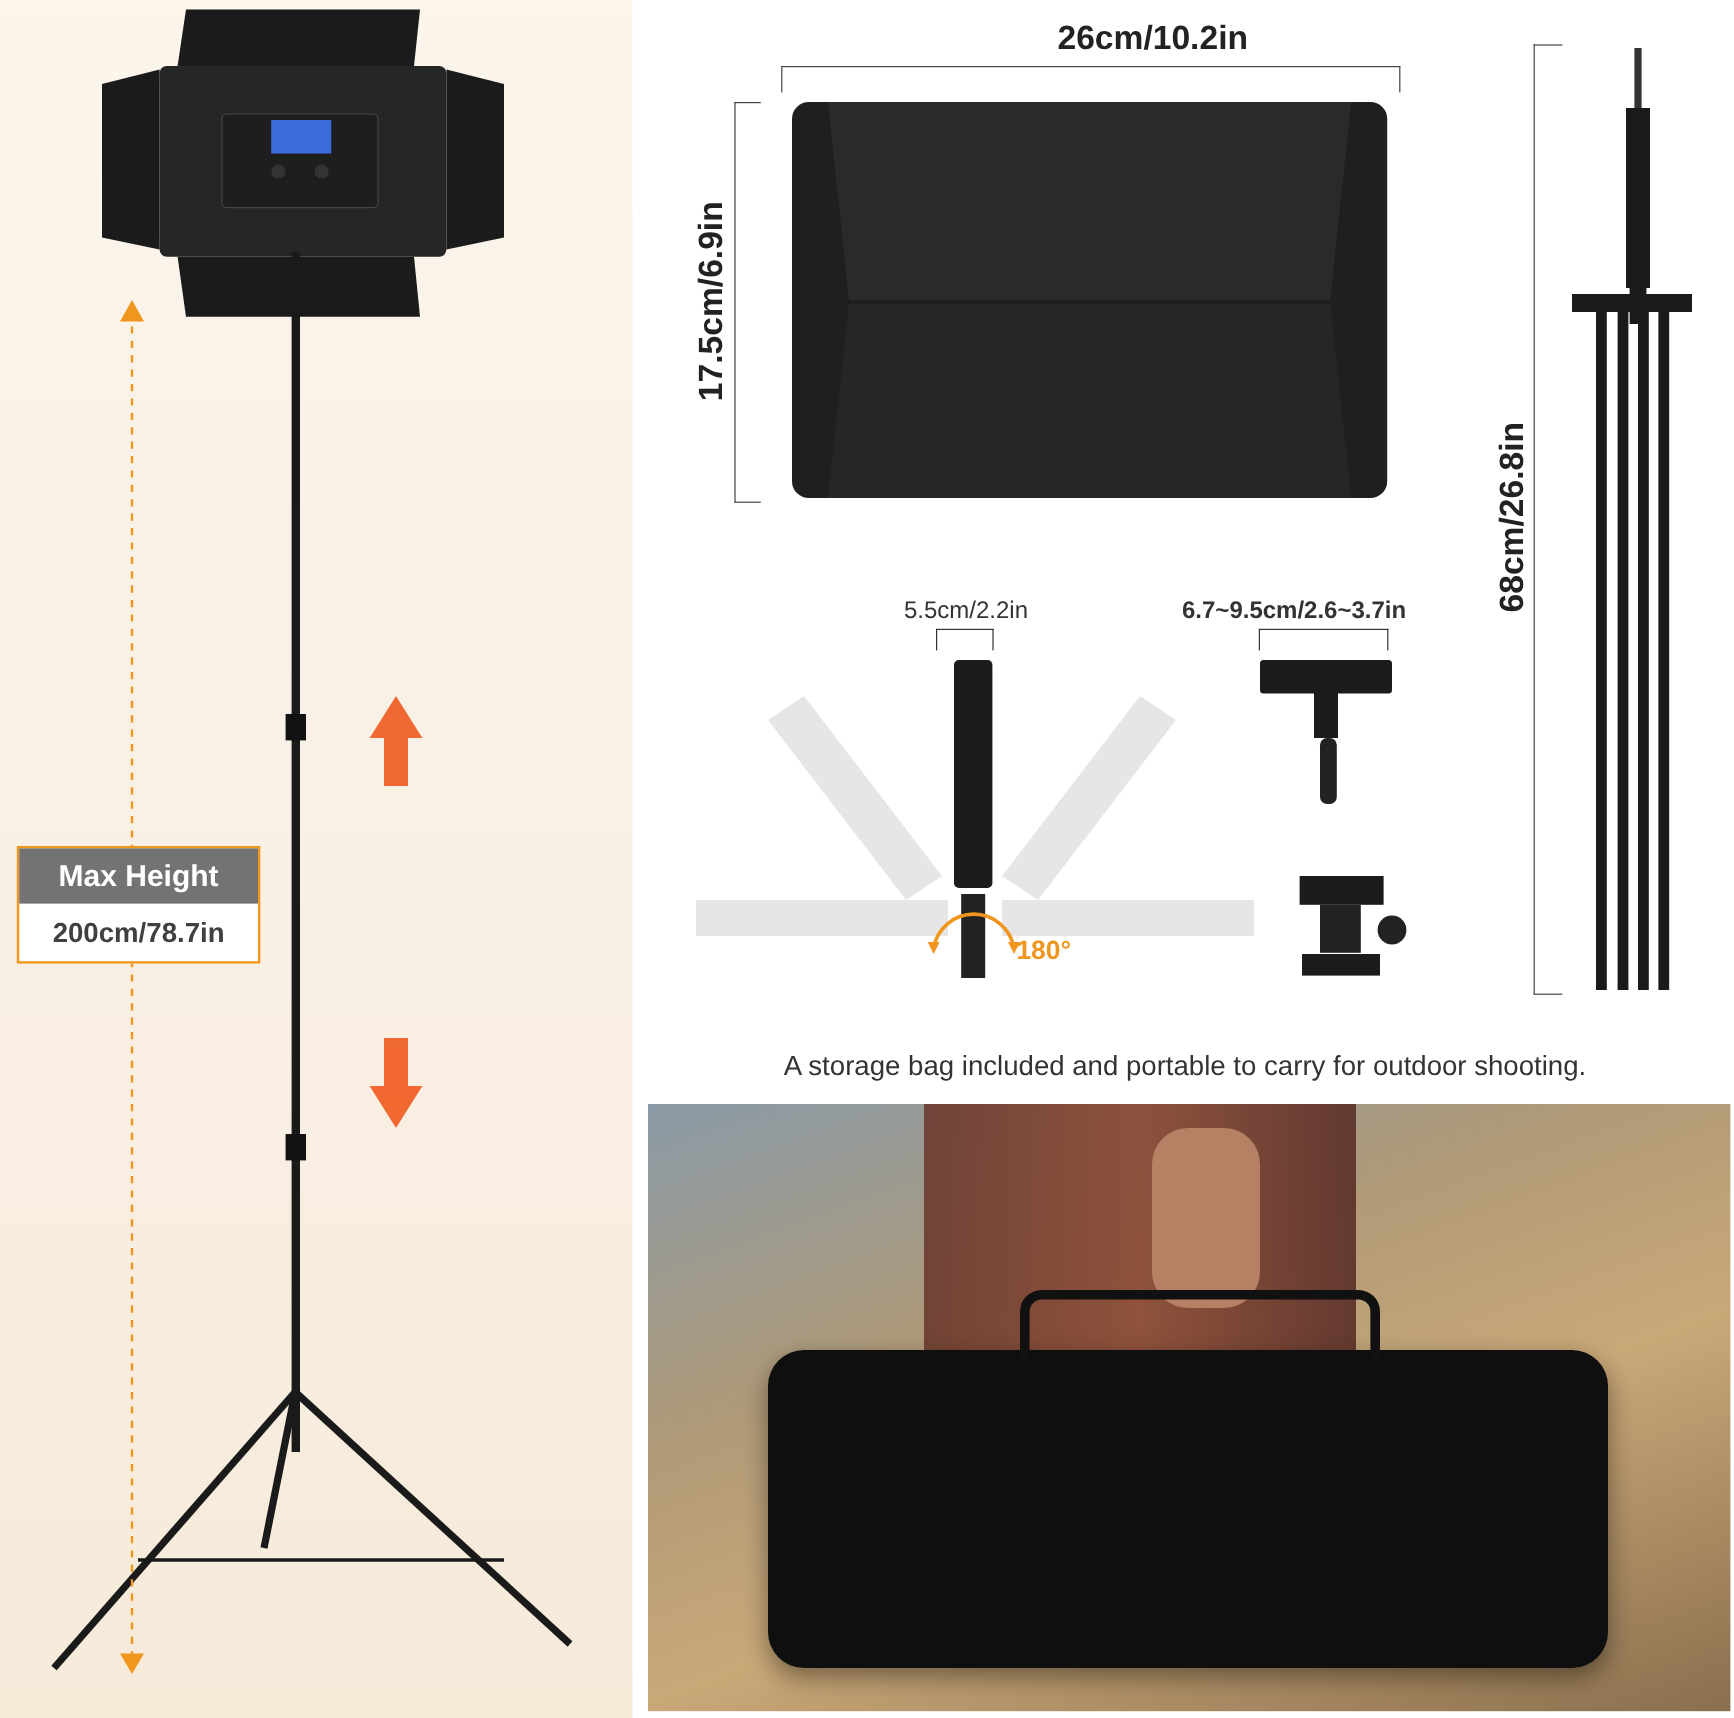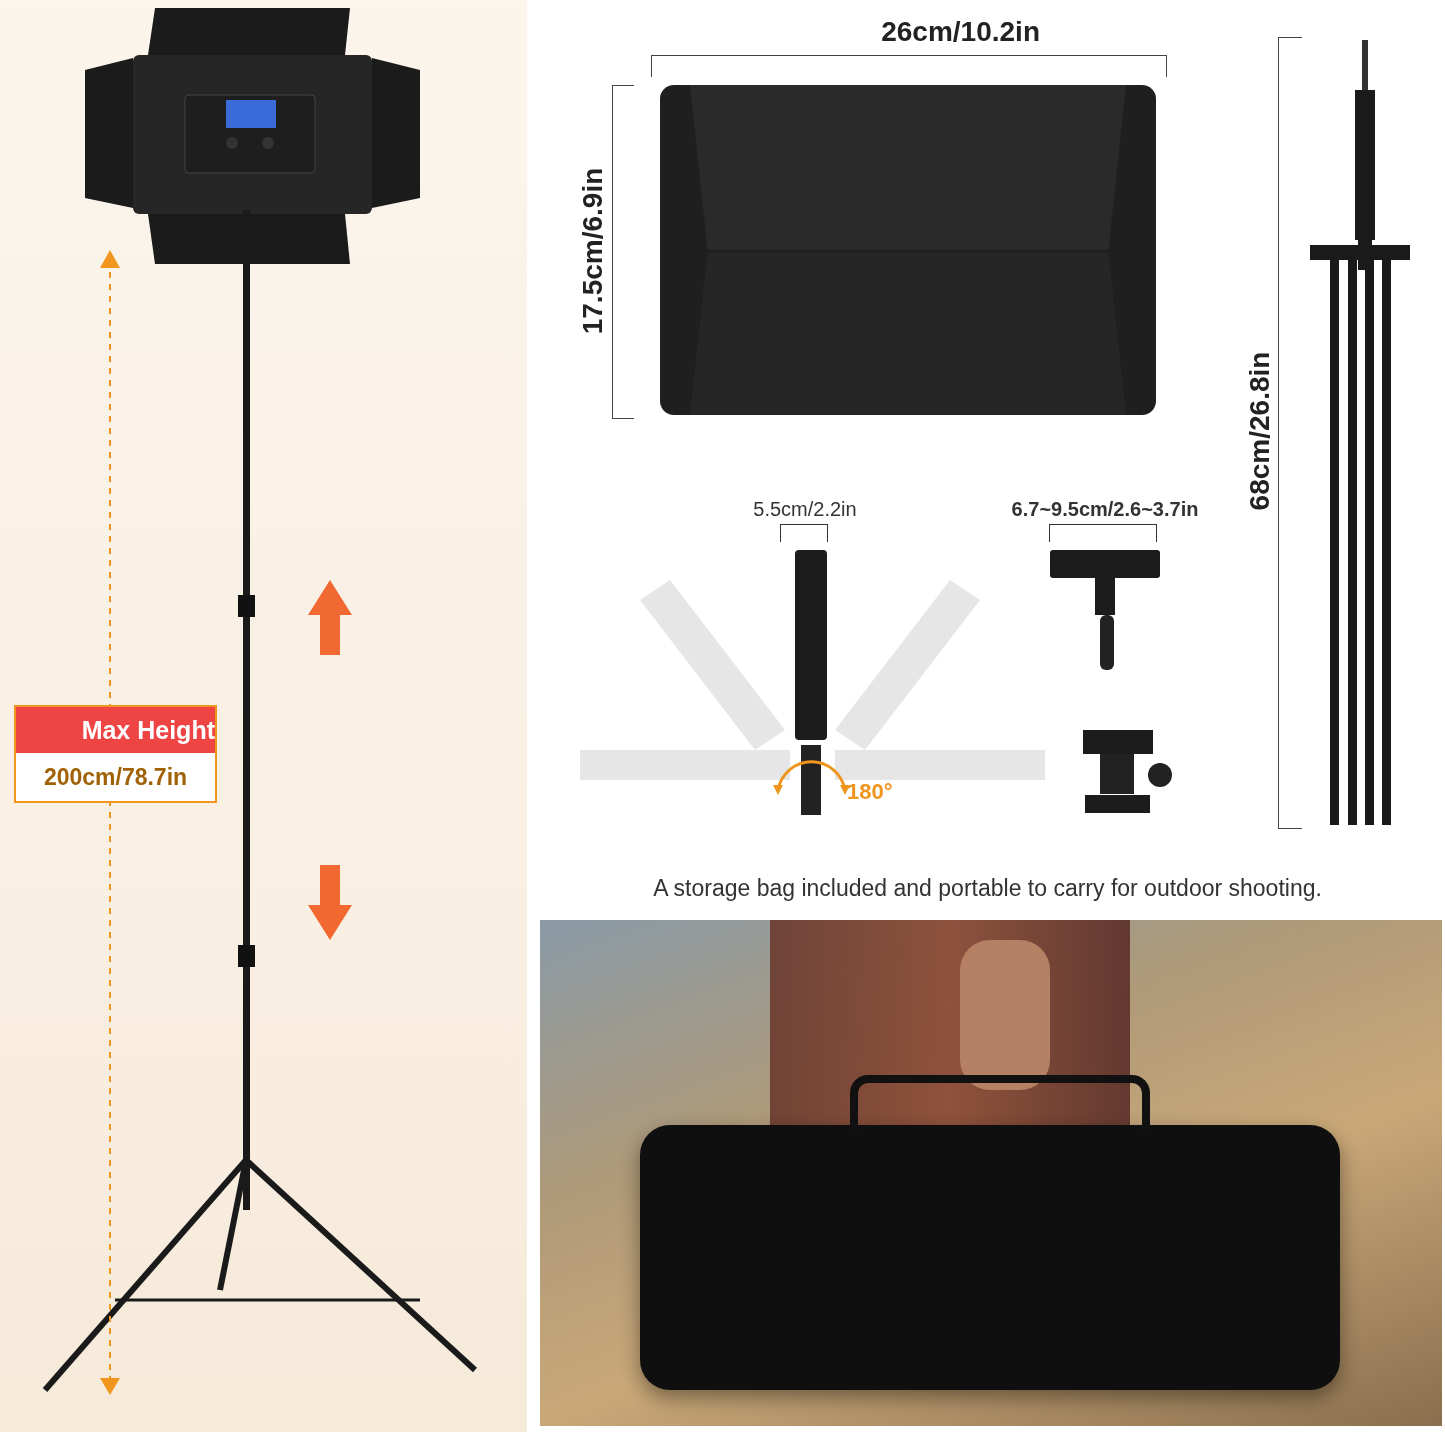--- a/index.html
+++ b/index.html
@@ -38,22 +38,22 @@
 
       <line x1="110" y1="260" x2="110" y2="1385" stroke="#f0961e" stroke-width="2" stroke-dasharray="6,6"></line>
       <polygon points="100,268 110,250 120,268" fill="#f0961e"></polygon>
       <polygon points="100,1378 110,1395 120,1378" fill="#f0961e"></polygon>
 
       <polygon points="330,580 352,615 340,615 340,655 320,655 320,615 308,615" fill="#f05a1e" opacity="0.9"></polygon>
       <polygon points="330,940 352,905 340,905 340,865 320,865 320,905 308,905" fill="#f05a1e" opacity="0.9"></polygon>
     </svg>
 
     <div class="abs" style="left:14px;top:705px;width:203px;height:98px;border:2px solid #f0961e;background:#fff">
-      <div style="height:46px;background:#ef4444;color:#fff;font-weight:bold;font-size:25px;text-align:right;line-height:46px">Max Height</div>
-      <div style="height:48px;color:#a16207;font-weight:bold;font-size:23px;text-align:center;line-height:48px">200cm/78.7in</div>
+      <div style="height:46px;background:#737373;color:#fff;font-weight:bold;font-size:25px;text-align:center;line-height:46px">Max Height</div>
+      <div style="height:48px;color:#404040;font-weight:bold;font-size:23px;text-align:center;line-height:48px">200cm/78.7in</div>
     </div>
   </div>
 
   <div class="abs" style="left:780px;top:16px;width:260px;text-align:right;font-size:28px;color:#222;font-weight:bold">26cm/10.2in</div>
   <div class="abs" style="left:651px;top:55px;width:516px;height:22px;border:1px solid #444;border-bottom:none"></div>
 
   <div class="abs" style="left:612px;top:85px;width:22px;height:334px;border:1px solid #444;border-right:none"></div>
   <div class="abs vtext" style="left:463px;top:235px;width:260px;text-align:center;font-size:28px;color:#222;font-weight:bold">17.5cm/6.9in</div>
 
   <div class="abs" style="left:660px;top:85px;width:496px;height:330px;background:#1f1f1f;border-radius:14px">
@@ -70,21 +70,21 @@
     <rect x="10" y="215" width="100" height="15" fill="#1a1a1a"></rect>
     <rect x="30" y="230" width="9" height="565" fill="#1a1a1a"></rect>
     <rect x="48" y="230" width="9" height="565" fill="#1a1a1a"></rect>
     <rect x="65" y="230" width="9" height="565" fill="#1a1a1a"></rect>
     <rect x="82" y="230" width="9" height="565" fill="#1a1a1a"></rect>
   </svg>
 
   <div class="abs" style="left:720px;top:498px;width:170px;text-align:center;font-size:20px;color:#333;font-weight:normal">5.5cm/2.2in</div>
   <div class="abs" style="left:780px;top:524px;width:48px;height:18px;border:1px solid #333;border-bottom:none"></div>
 
-  <div class="abs" style="left:985px;top:498px;width:240px;text-align:center;font-size:20px;color:#333;font-weight:bold">6.7~9.5cm/2.6~3.7in</div>
+  <div class="abs" style="left:985px;top:498px;width:240px;text-align:left;font-size:20px;color:#333;font-weight:bold">6.7~9.5cm/2.6~3.7in</div>
   <div class="abs" style="left:1049px;top:524px;width:108px;height:18px;border:1px solid #333;border-bottom:none"></div>
 
   <svg class="abs" style="left:575px;top:545px" width="475" height="280">
     <g fill="#e6e6e6">
       <rect x="5" y="205" width="210" height="30"></rect>
       <rect x="260" y="205" width="210" height="30"></rect>
       <polygon points="65,55 95,35 210,185 180,205"></polygon>
       <polygon points="405,55 375,35 260,185 290,205"></polygon>
     </g>
     <rect x="220" y="5" width="32" height="190" rx="4" fill="#1c1c1c"></rect>

